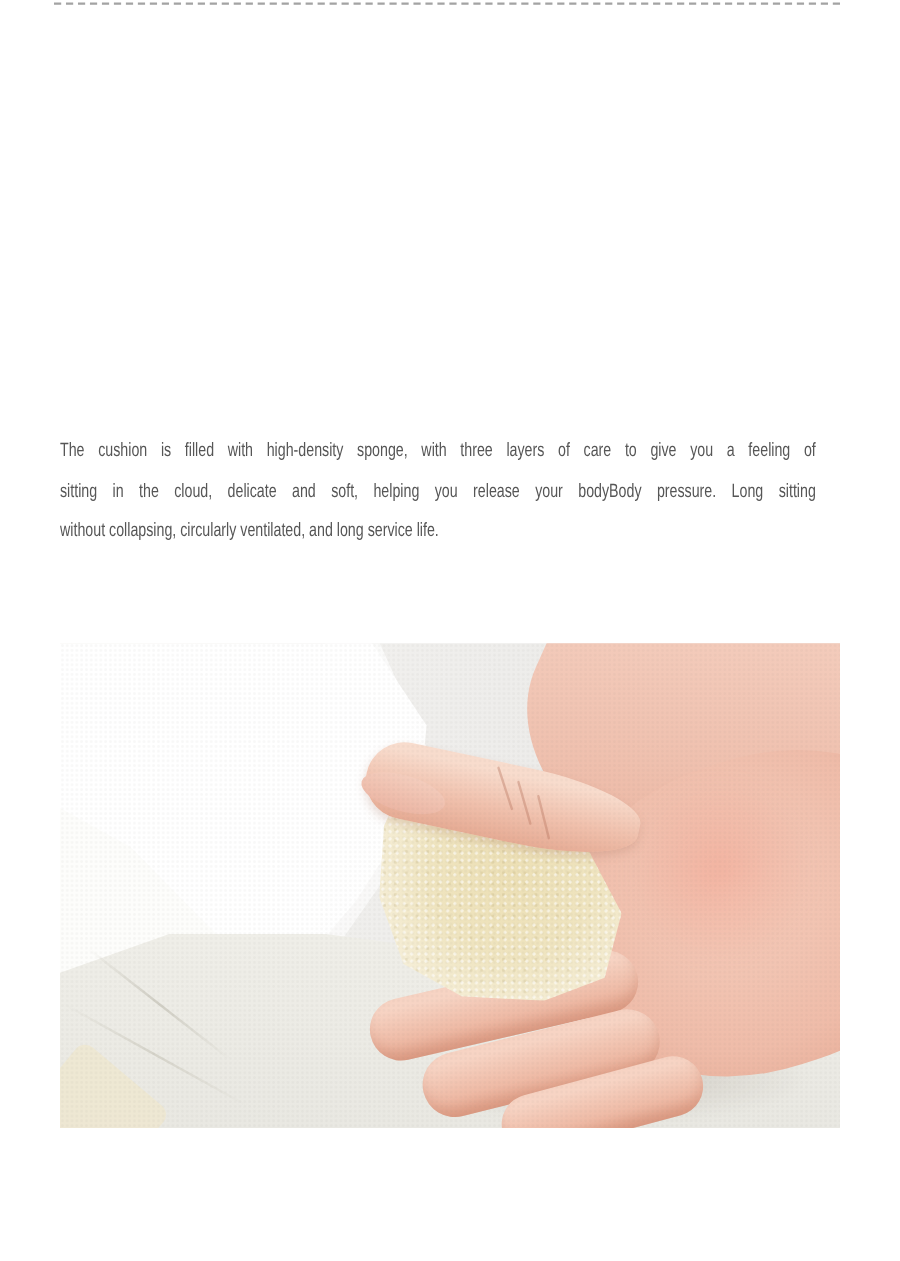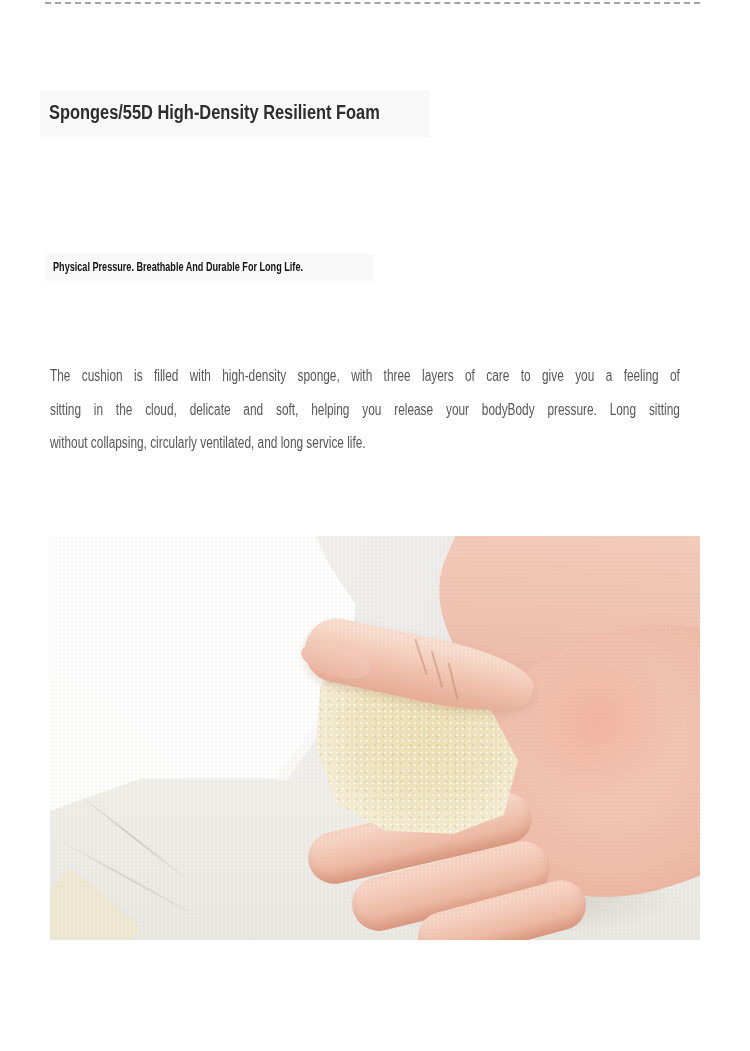--- a/index.html
+++ b/index.html
@@ -145,28 +145,22 @@
     background-image: radial-gradient(rgba(120,120,110,.05) 1px, transparent 1.3px);
     background-size: 4px 4px; }
 </style>
 </head>
 <body>
 
 <div class="page">
 
   <div class="dashed-divider"></div>
 
-  <div class="title-box">
-    <h2>Sponges/55D High-Density Resilient Foam</h2>
-  </div>
 
 
-  <div class="bold-block bold-2">
-    <span class="bline">Physical Pressure. Breathable And Durable For Long Life.</span>
-  </div>
 
   <p class="description">
     <span class="jline fill">The cushion is filled with high-density sponge, with three layers of care to give you a feeling of</span>
     <span class="jline fill">sitting in the cloud, delicate and soft, helping you release your bodyBody pressure. Long sitting</span>
     <span class="jline">without collapsing, circularly ventilated, and long service life.</span>
   </p>
 
   <figure class="photo" role="img" aria-label="A hand pinching a wedge of cream-colored high-density foam in front of white foam blocks">
     <div class="foam-back"></div>
     <div class="foam-back-edge"></div>

